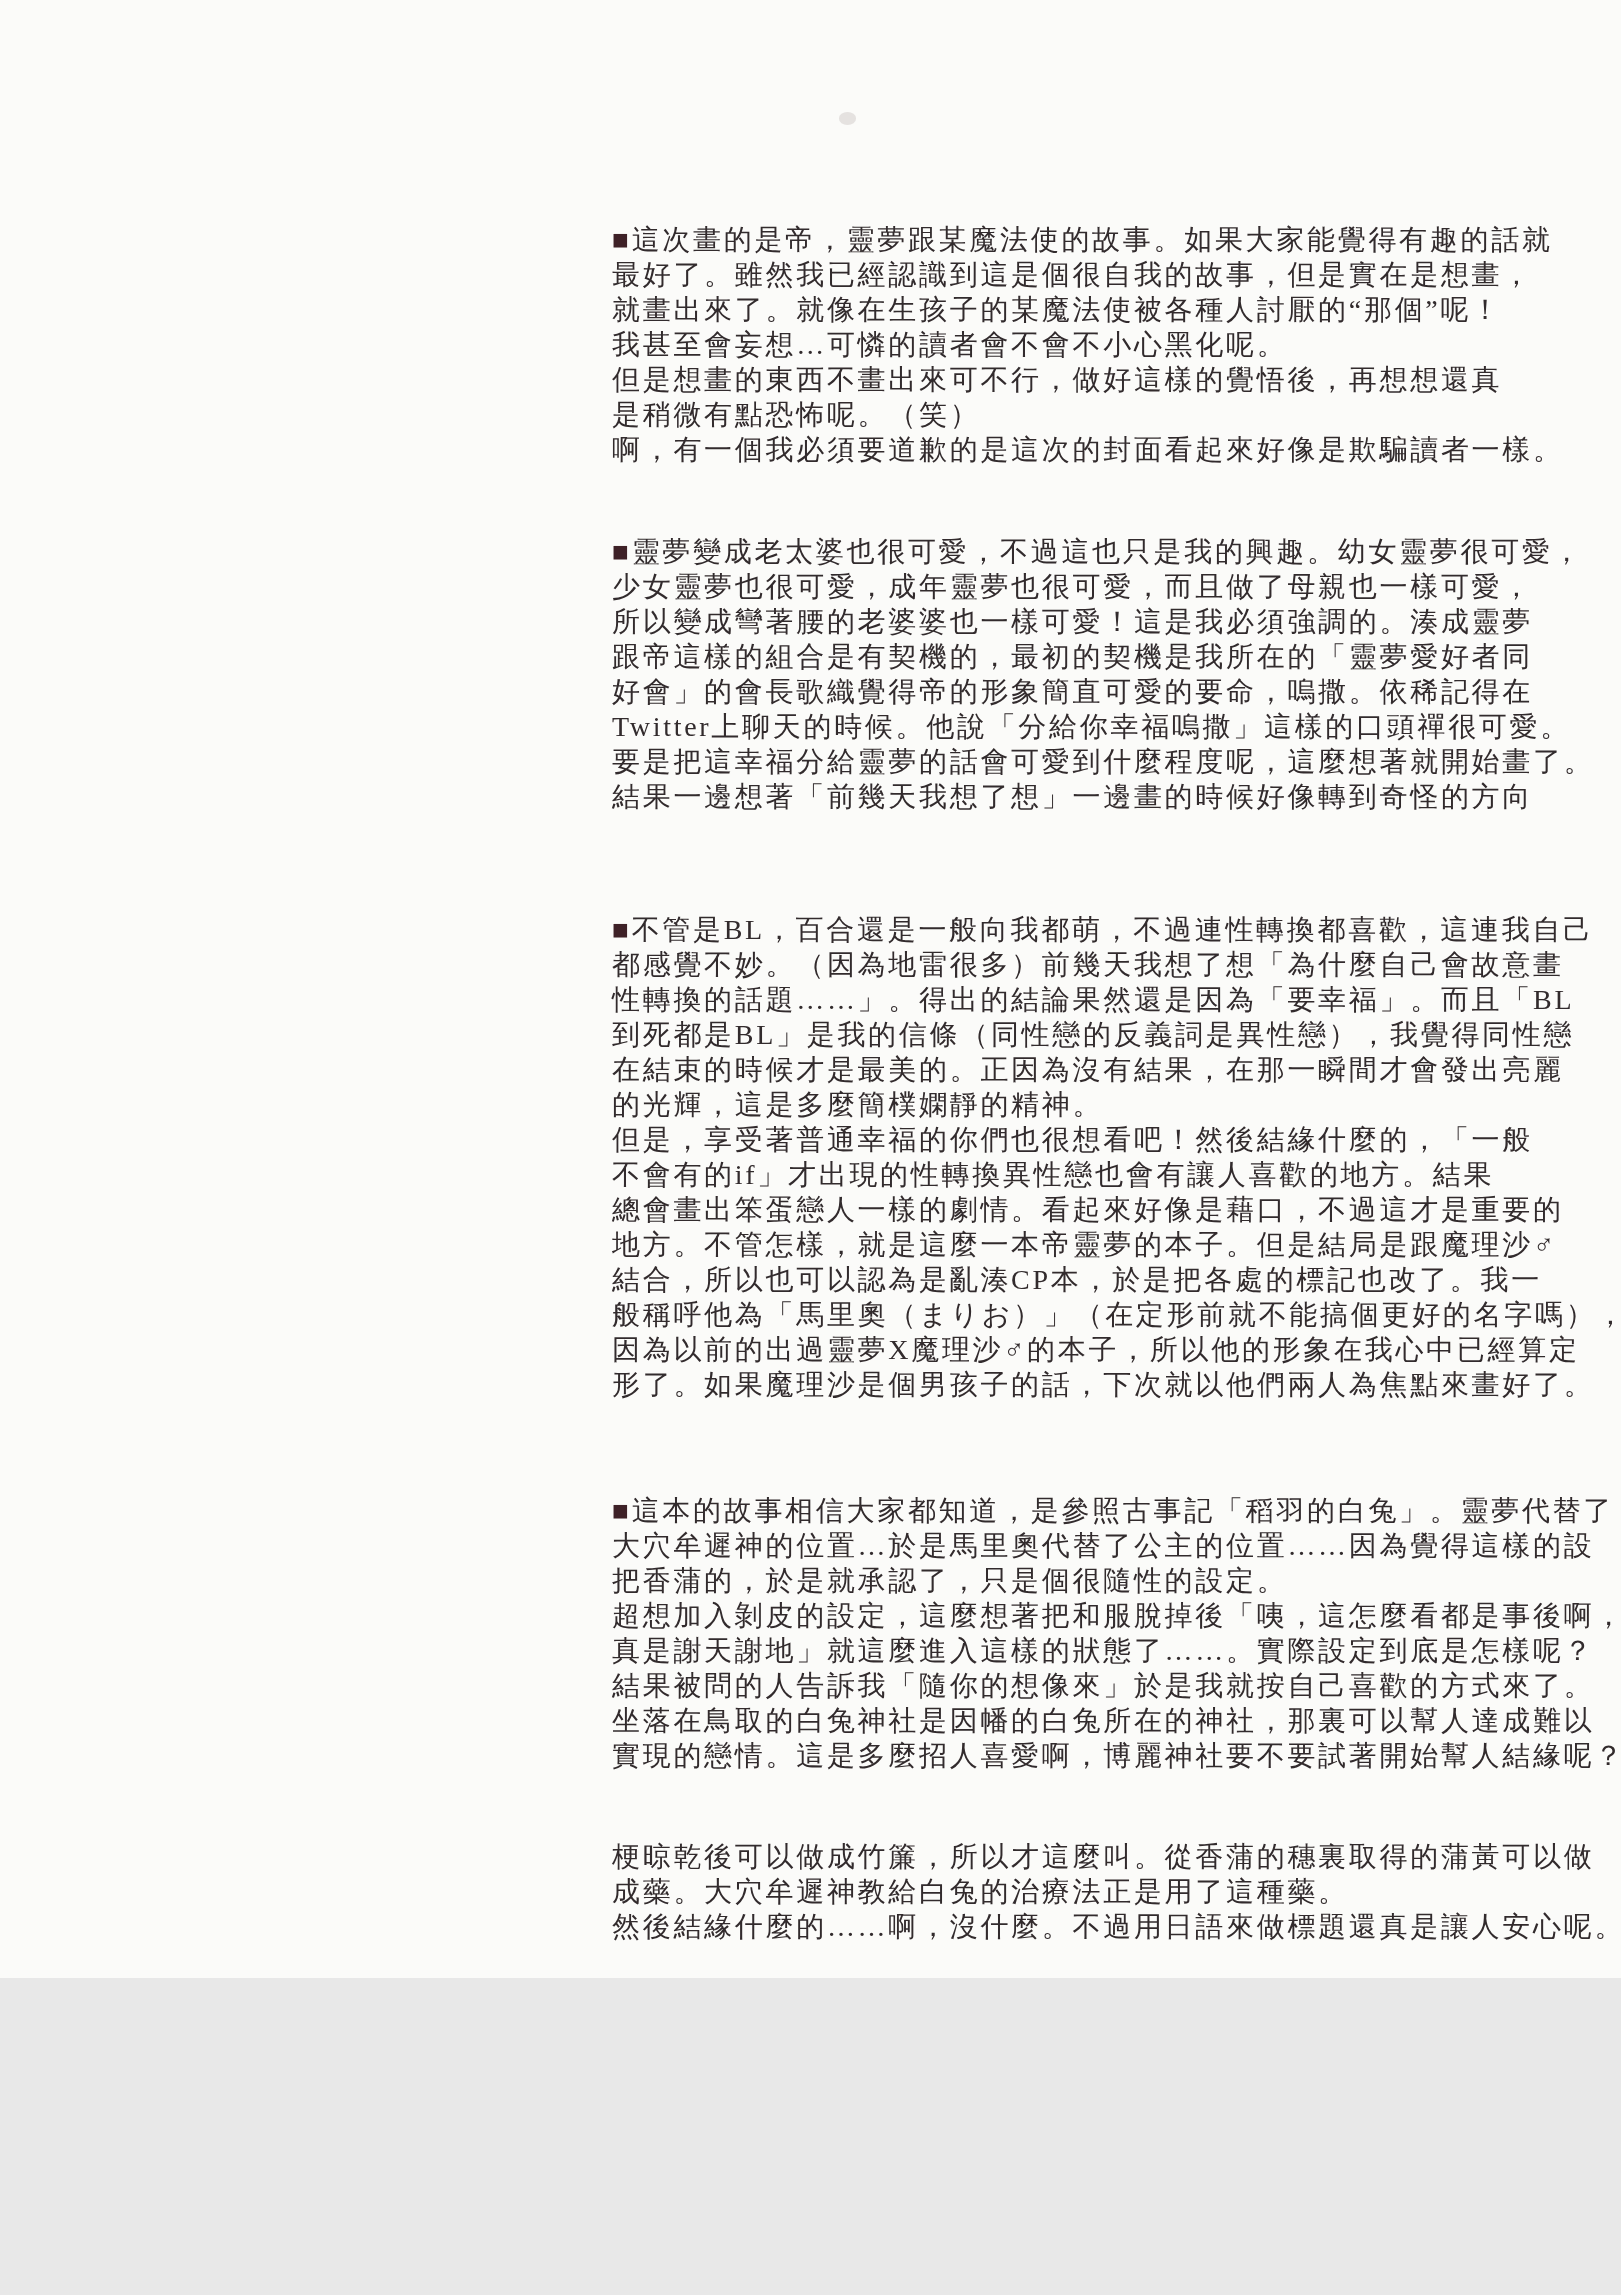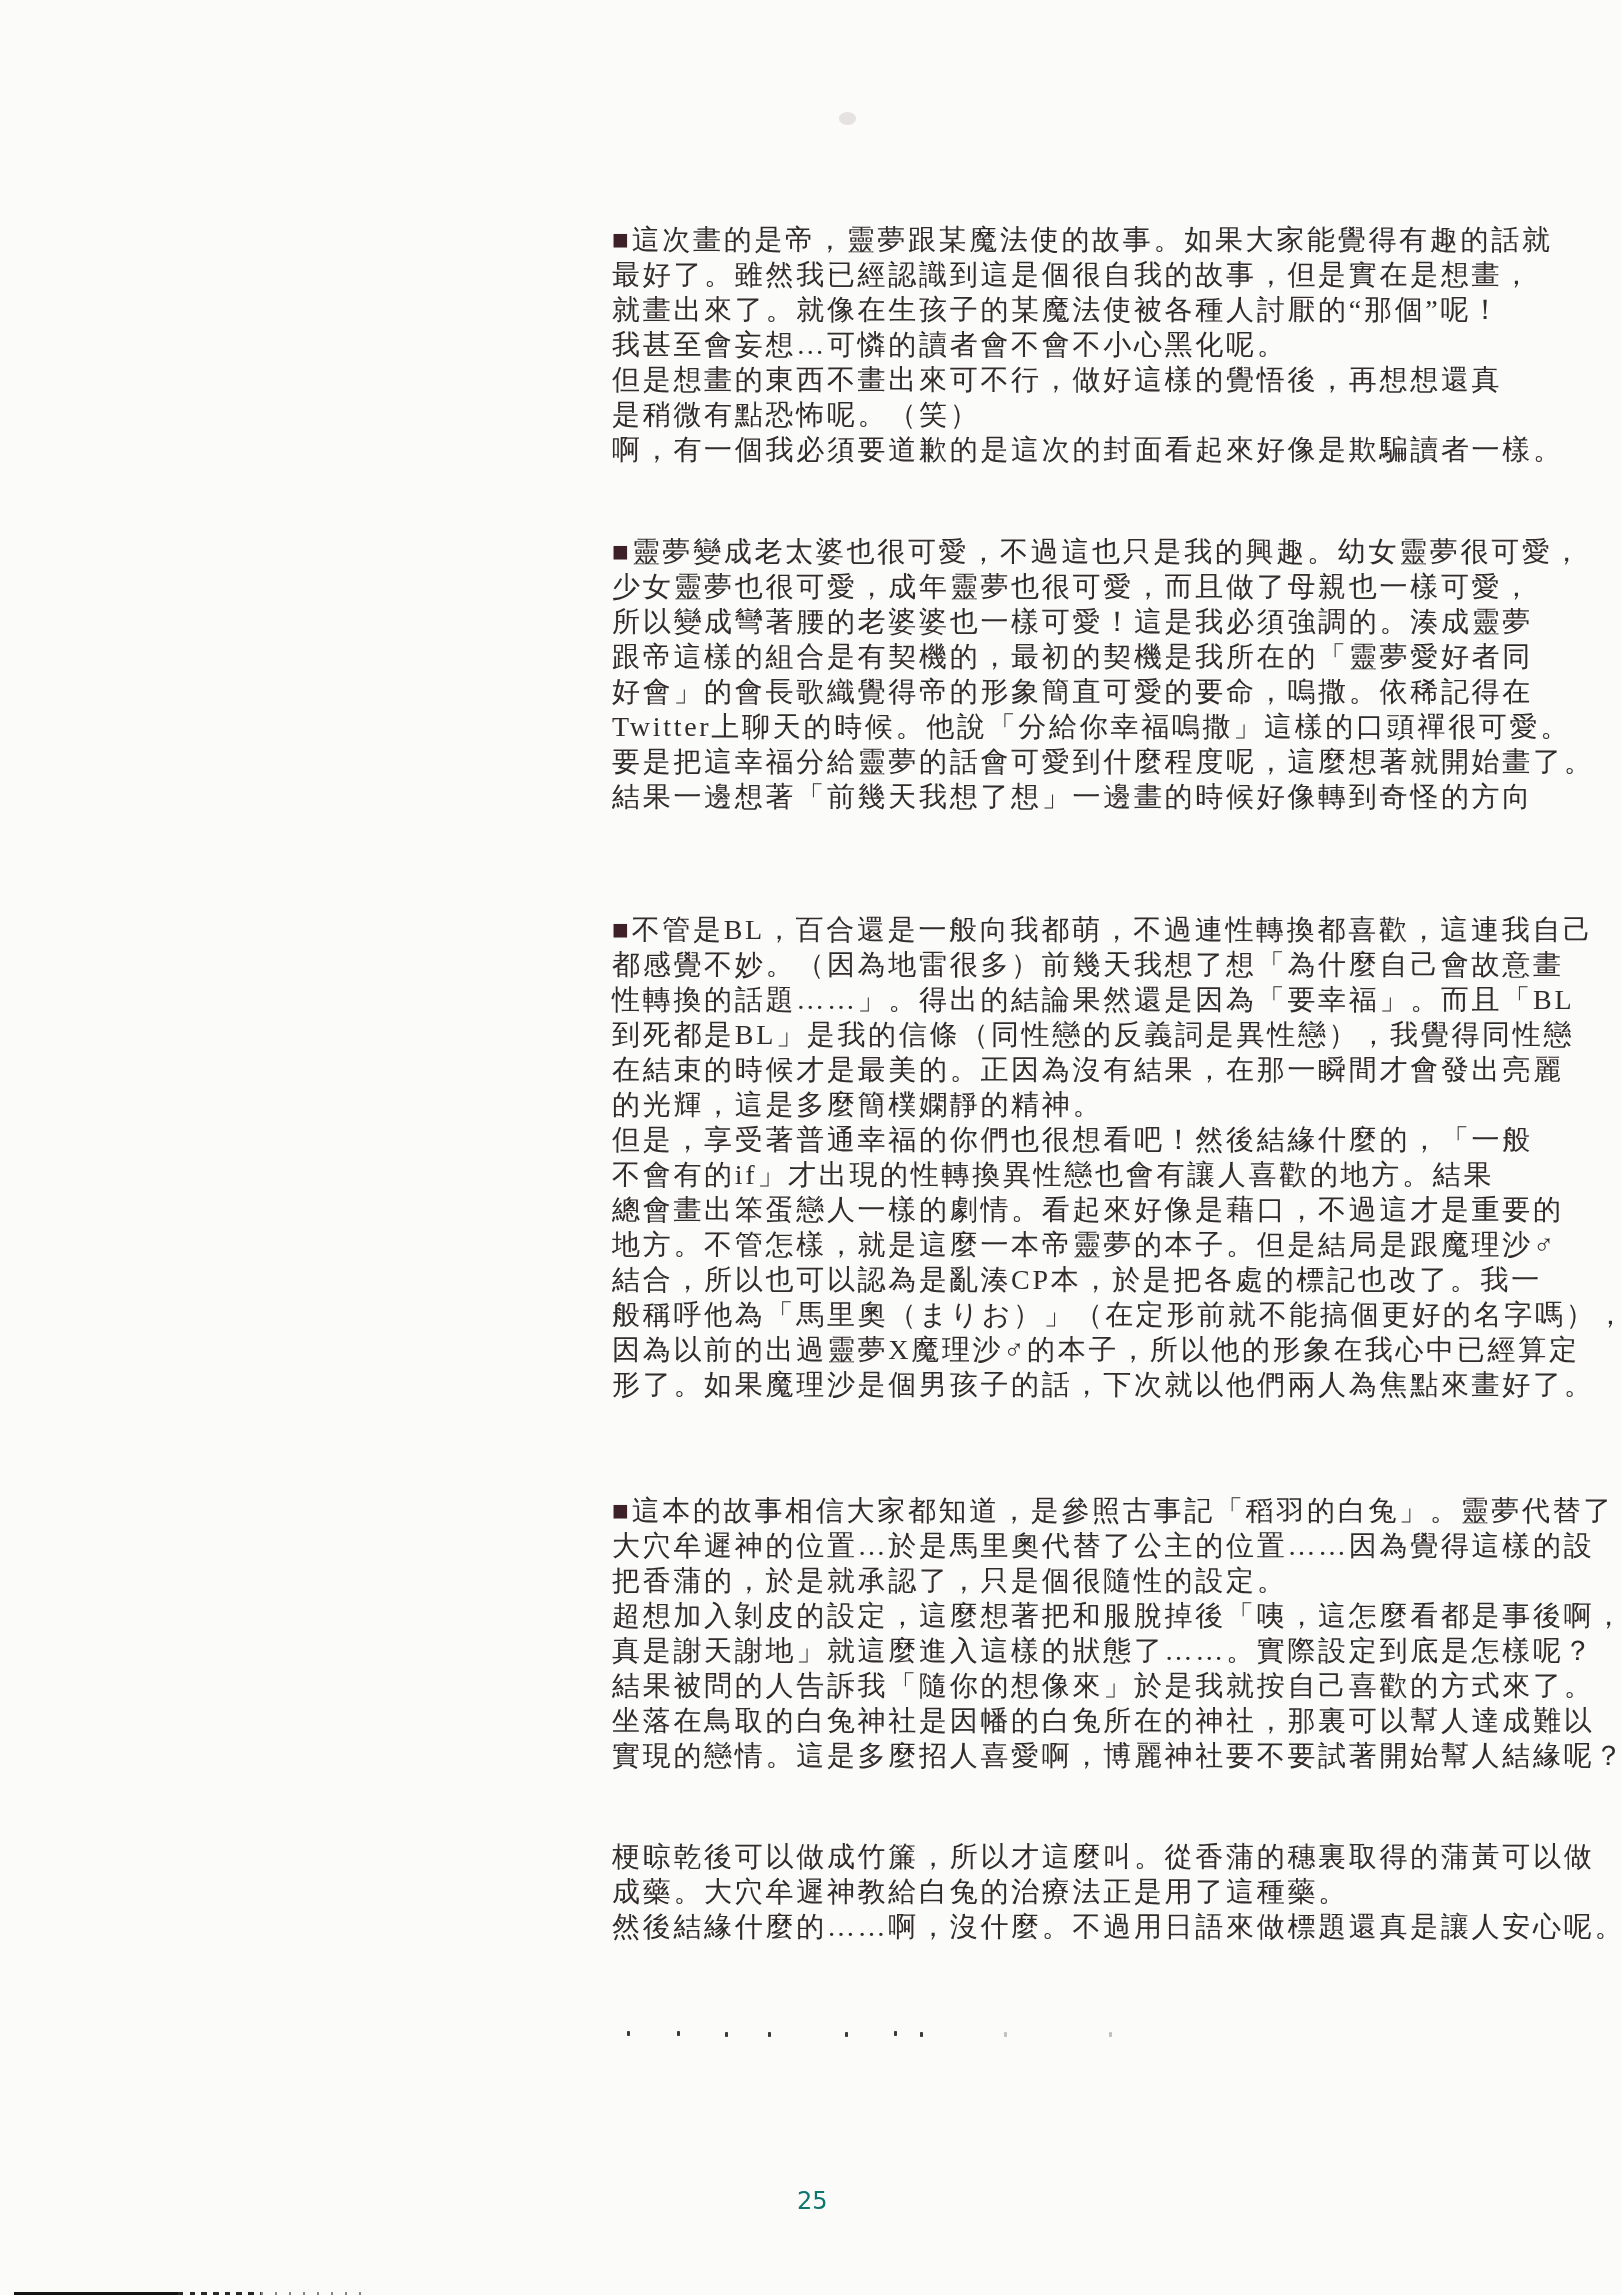--- a/index.html
+++ b/index.html
@@ -1,18 +1,18 @@
 <!DOCTYPE html>
 <html style="font-size:12.5px"><head>
 <meta charset="utf-8">
 <style>
   html,body{margin:0;padding:0;background:#e8e8e8;}
   #page{
     position:relative;
-    width:1621px;height:2295px;
+    width:1621px;height:1978px;
     background:#fbfbf9;
     overflow:hidden;
     font-family:"Liberation Serif","DejaVu Serif",serif;
   }
   .para{
     position:absolute;
     left:612px;
     width:1000px;
     color:#322b2d;
     font-size:28px;

